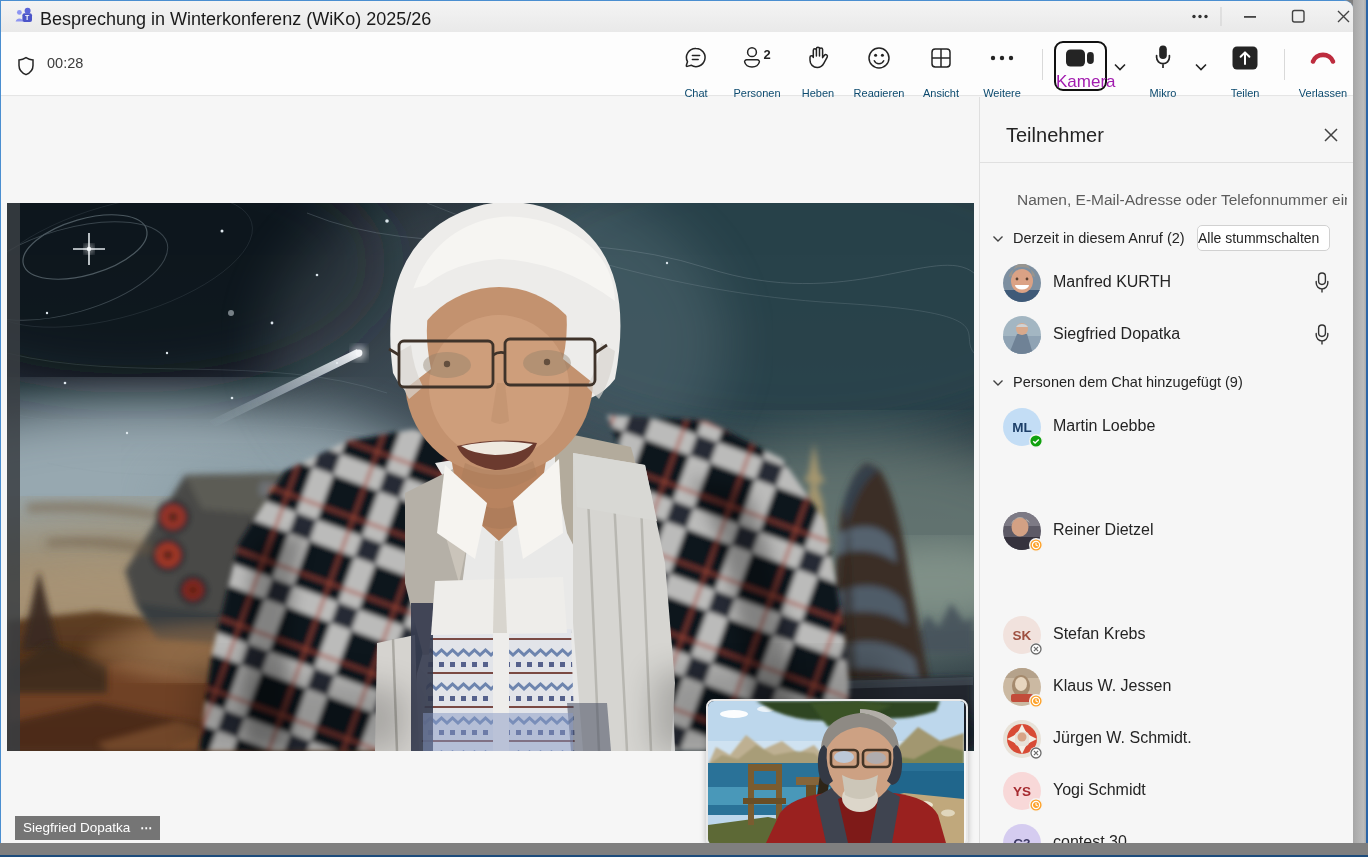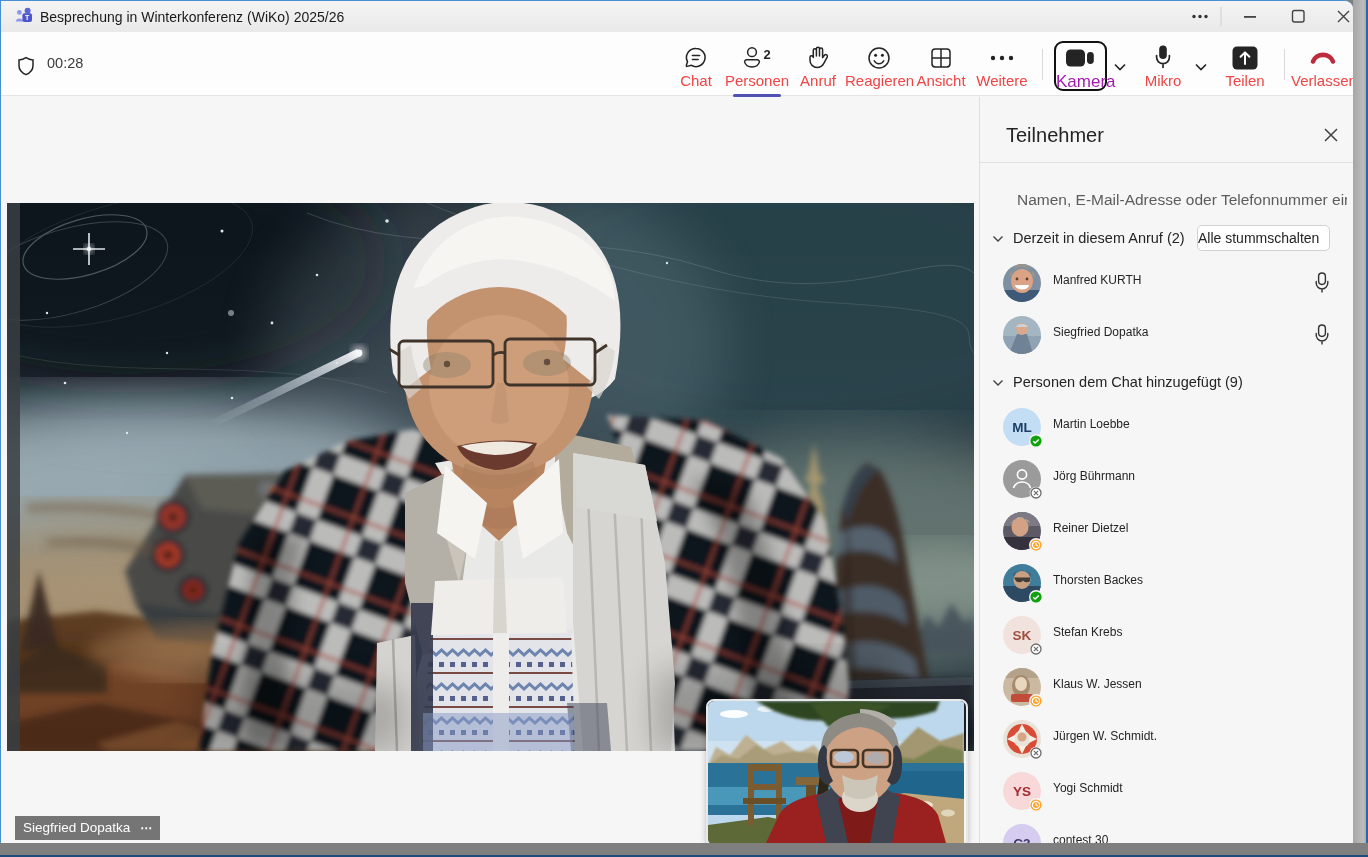--- a/index.html
+++ b/index.html
@@ -1,31 +1,31 @@
 <!DOCTYPE html>
 <html><head><meta charset="utf-8"><style>
 *{margin:0;padding:0;box-sizing:border-box}
 html,body{width:1368px;height:857px;overflow:hidden;font-family:"Liberation Sans",sans-serif;background:#7f7f7f}
 #frameR{position:absolute;left:1353px;top:0;width:15px;height:857px;background:linear-gradient(90deg,#a6a6a6,#bcbcbc 70%,#9a9a9a);}
 #frameR:after{content:"";position:absolute;right:0;top:0;width:2px;height:857px;background:#2b65a7}
 #frameB{position:absolute;left:0;top:843px;width:1368px;height:14px;background:#7f7f7f}
 #frameB:after{content:"";position:absolute;left:0;bottom:0;width:1368px;height:2px;background:#1d4c7c}
 #app{position:absolute;left:0;top:0;width:1353px;height:843px;background:#f5f5f5;border-radius:0 9px 0 0;overflow:hidden;border-top:1.5px solid #4a8ed0;border-left:1.5px solid #4a8ed0}
 #titlebar{position:absolute;left:0;top:0;width:100%;height:31px;background:linear-gradient(#f4f4f4,#e9e9e9)}
-#title{position:absolute;left:39px;top:8px;font-size:14px;color:#1a1a1a}
+#title{position:absolute;left:39px;top:8px;font-size:18px;color:#1a1a1a}
 #toolbar{position:absolute;left:0;top:31px;width:100%;height:64px;background:#fdfdfd;border-bottom:1px solid #e5e5e5}
 #stage{position:absolute;left:0;top:96px;width:978px;height:747px;background:#f6f6f6}
 #video{position:absolute;left:6px;top:106px;width:967px;height:548px;background:#1b262e;overflow:hidden}
 #panel{position:absolute;left:978px;top:96px;width:375px;height:747px;background:#f6f6f6;border-left:1px solid #dfdfdf;overflow:hidden}
 .tbtn{position:absolute;top:0;text-align:center;color:#242424}
-.tbtn .lbl{font-size:15px;color:#ef4444;margin-top:1px}
+.tbtn .lbl{font-size:11px;color:#0c4a6e;margin-top:16px}
 .ic{display:block;margin:0 auto}
 .row{position:absolute;left:0;width:375px;height:38px}
 .row .av{position:absolute;left:23px;top:0}
-.row .nm{position:absolute;left:73px;top:9px;font-size:12px;color:#242424}
+.row .nm{position:absolute;left:73px;top:9px;font-size:16px;color:#242424}
 .row .mic{position:absolute;left:334px;top:8px}
 .badge{position:absolute;left:49px;top:26px}
 #nametag{position:absolute;left:14px;top:719px;height:24px;background:#757575;border-radius:0;color:#fff;font-size:13.5px;line-height:24px;padding:0 8px}
 #nametag span.dots{margin-left:10px;font-weight:700;font-size:12px}
 #pip{position:absolute;left:705px;top:602px;width:262px;height:148px;border-radius:8px;border:2px solid #e8e8e8;overflow:hidden;box-shadow:0 2px 6px rgba(0,0,0,.25)}
 </style></head>
 <body>
 <div id="frameR"></div>
 <div id="frameB"></div>
 <div id="app">
@@ -67,21 +67,21 @@
         <path d="M9.6 14.8 h10.8 a2 2 0 0 1 2 2.1 a7.6 6.6 0 0 1 -14.8 0 a2 2 0 0 1 2 -2.1 Z" fill="none" stroke="#242424" stroke-width="1.5"></path>
         <text x="26.5" y="13.5" font-size="13" font-weight="bold" fill="#242424" font-family="Liberation Sans">2</text>
       </svg>
       <div class="lbl">Personen</div>
       <div style="position:absolute;left:9px;bottom:-8px;width:48px;height:3px;border-radius:2px;background:#4f52b2"></div>
     </div>
     <div class="tbtn" style="left:793px;width:48px">
       <svg class="ic" width="26" height="26" viewBox="0 0 26 26" style="margin-top:13px">
         <path d="M8.3 12.5 V5.4 a1.55 1.55 0 0 1 3.1 0 V11 M11.4 10.8 V3.7 a1.55 1.55 0 0 1 3.1 0 V11 M14.5 11 V4.6 a1.55 1.55 0 0 1 3.1 0 V12.6 M17.6 12.6 l1.8 -2.4 a1.7 1.7 0 0 1 2.8 1.9 l-3.4 6.3 a7.5 7.5 0 0 1 -6.6 4.1 a7.2 7.2 0 0 1 -7.2 -7.3 l0 -3 a1.55 1.55 0 0 1 3.1 0" fill="none" stroke="#242424" stroke-width="1.5" stroke-linecap="round" stroke-linejoin="round"></path>
       </svg>
-      <div class="lbl">Anruf</div>
+      <div class="lbl">Heben</div>
     </div>
     <div class="tbtn" style="left:844px;width:68px">
       <svg class="ic" width="26" height="26" viewBox="0 0 26 26" style="margin-top:13px">
         <circle cx="13" cy="13" r="10" fill="none" stroke="#242424" stroke-width="1.5"></circle>
         <circle cx="9.6" cy="10.3" r="1.5" fill="#242424"></circle>
           <circle cx="16.4" cy="10.3" r="1.5" fill="#242424"></circle>
         <path d="M8.3 15.7 a5.2 5.2 0 0 0 9.4 0" fill="none" stroke="#242424" stroke-width="1.5" stroke-linecap="round"></path>
       </svg>
       <div class="lbl">Reagieren</div>
     </div>
@@ -496,33 +496,20 @@
       <svg class="av" width="38" height="38" viewBox="0 0 38 38">
           <circle cx="19" cy="19" r="19" fill="#c3ddf5"></circle>
           <text x="19" y="24" text-anchor="middle" font-size="13.5" font-weight="bold" fill="#1c3e67" font-family="Liberation Sans">ML</text>
         </svg>
       <div class="nm">Martin Loebbe</div>
       <svg class="badge" width="14" height="14" viewBox="0 0 14 14">
           <circle cx="7" cy="7" r="6.3" fill="#10a10e" stroke="#f6f6f6" stroke-width="1.4"></circle>
           <path d="M4.2 7.2 l1.9 1.9 l3.7 -3.7" fill="none" stroke="#fff" stroke-width="1.4"></path>
         </svg>
     </div>
-    <div class="row" style="top:363px">
-      <svg class="av" width="38" height="38" viewBox="0 0 38 38">
-          <circle cx="19" cy="19" r="19" fill="#9b9b9b"></circle>
-          <circle cx="19" cy="14.5" r="4.6" fill="none" stroke="#fff" stroke-width="1.6"></circle>
-          <path d="M10.5 28 a8.8 8 0 0 1 17 0" fill="none" stroke="#fff" stroke-width="1.6"></path>
-        </svg>
-      <div class="nm">Jörg Bührmann</div>
-      <svg class="badge" width="14" height="14" viewBox="0 0 14 14">
-          <circle cx="7" cy="7" r="6.3" fill="#f6f6f6"></circle>
-          <circle cx="7" cy="7" r="5" fill="#fff" stroke="#6b6b6b" stroke-width="1.3"></circle>
-          <path d="M4.9 4.9 l4.2 4.2 M9.1 4.9 L4.9 9.1" stroke="#6b6b6b" stroke-width="1.2"></path>
-        </svg>
-    </div>
     <div class="row" style="top:415px">
       <svg class="av" width="38" height="38" viewBox="0 0 38 38">
           <defs>
             <clipPath id="c2">
               <circle cx="19" cy="19" r="19"></circle>
             </clipPath>
           </defs>
           <g clip-path="url(#c2)">
             <rect width="38" height="38" fill="#5d5a66"></rect>
             <rect y="0" width="38" height="14" fill="#7d7a85"></rect>
@@ -531,41 +518,20 @@
             <rect y="25" width="38" height="13" fill="#35323d"></rect>
           </g>
         </svg>
       <div class="nm">Reiner Dietzel</div>
       <svg class="badge" width="14" height="14" viewBox="0 0 14 14">
           <circle cx="7" cy="7" r="6.3" fill="#fda22a" stroke="#f6f6f6" stroke-width="1.4"></circle>
           <circle cx="7" cy="7" r="3.6" fill="none" stroke="#fff" stroke-width="1.2"></circle>
           <path d="M7 4.8 V7 l1.8 1" fill="none" stroke="#fff" stroke-width="1.1"></path>
         </svg>
     </div>
-    <div class="row" style="top:467px">
-      <svg class="av" width="38" height="38" viewBox="0 0 38 38">
-          <defs>
-            <clipPath id="c3">
-              <circle cx="19" cy="19" r="19"></circle>
-            </clipPath>
-          </defs>
-          <g clip-path="url(#c3)">
-            <rect width="38" height="38" fill="#3f7d9b"></rect>
-            <rect y="22" width="38" height="16" fill="#2e4a63"></rect>
-            <ellipse cx="19" cy="16" rx="8.5" ry="9" fill="#caa083"></ellipse>
-            <path d="M11 13.5 h16 v3.5 a4 3 0 0 1 -7 -0.5 a4 3 0 0 1 -7 0.5 Z" fill="#2a2a2a" opacity="0.85"></path>
-            <path d="M10 11 a9.5 7 0 0 1 18 -0 l-1 1 a8 6 0 0 0 -16 0 Z" fill="#4a4a4a"></path>
-          </g>
-        </svg>
-      <div class="nm">Thorsten Backes</div>
-      <svg class="badge" width="14" height="14" viewBox="0 0 14 14">
-          <circle cx="7" cy="7" r="6.3" fill="#10a10e" stroke="#f6f6f6" stroke-width="1.4"></circle>
-          <path d="M4.2 7.2 l1.9 1.9 l3.7 -3.7" fill="none" stroke="#fff" stroke-width="1.4"></path>
-        </svg>
-    </div>
     <div class="row" style="top:519px">
       <svg class="av" width="38" height="38" viewBox="0 0 38 38">
           <circle cx="19" cy="19" r="19" fill="#f1e2dd"></circle>
           <text x="19" y="24" text-anchor="middle" font-size="13.5" font-weight="bold" fill="#9f5142" font-family="Liberation Sans">SK</text>
         </svg>
       <div class="nm">Stefan Krebs</div>
       <svg class="badge" width="14" height="14" viewBox="0 0 14 14">
           <circle cx="7" cy="7" r="6.3" fill="#f6f6f6"></circle>
           <circle cx="7" cy="7" r="5" fill="#fff" stroke="#6b6b6b" stroke-width="1.3"></circle>
           <path d="M4.9 4.9 l4.2 4.2 M9.1 4.9 L4.9 9.1" stroke="#6b6b6b" stroke-width="1.2"></path>

